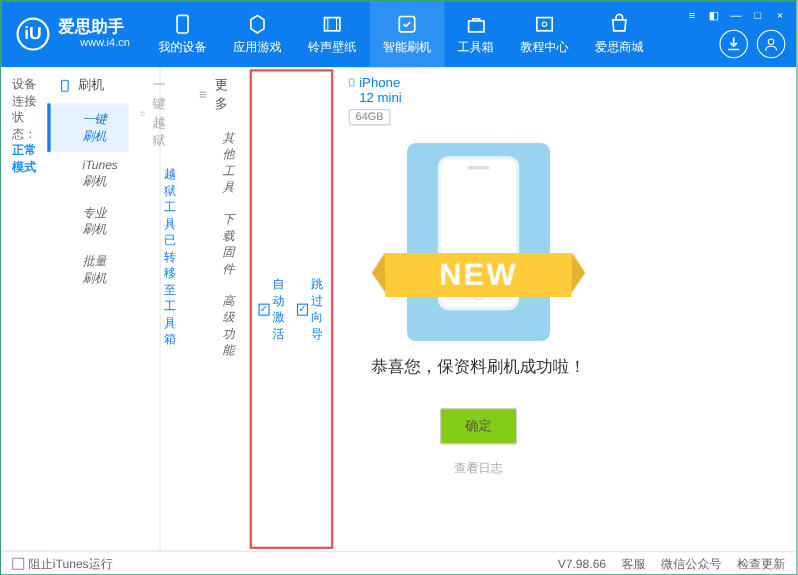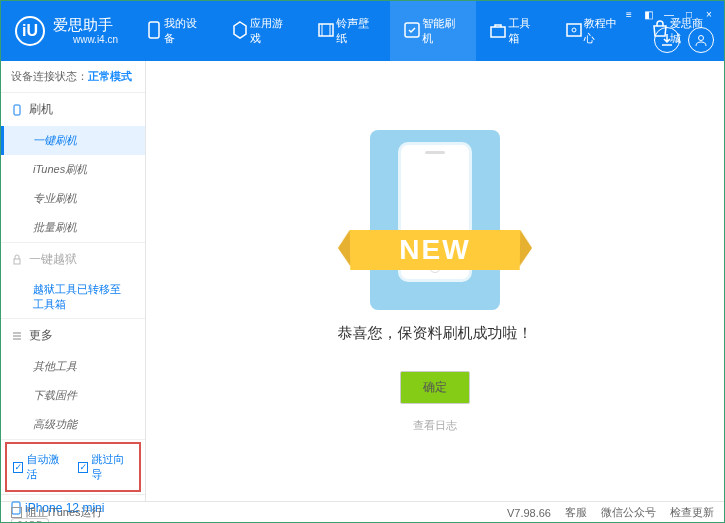--- a/index.html
+++ b/index.html
@@ -1,33 +1,33 @@
 <!DOCTYPE html>
 <html><head>
 <meta charset="utf-8">
 <style>
 * { margin: 0; padding: 0; box-sizing: border-box; }
 body { font-family: "Microsoft YaHei", Arial, sans-serif; font-size: 12px; background: #fff; width: 725px; height: 523px; overflow: hidden; border: 1px solid #3a9e6f; }
 .header { background: #0d7ef0; height: 60px; display: flex; align-items: center; color: #fff; position: relative; }
 .logo-area { display: flex; align-items: center; padding: 0 14px; }
 .logo-icon { width: 30px; height: 30px; border: 2px solid #fff; border-radius: 50%; display: flex; align-items: center; justify-content: center; font-size: 16px; font-weight: bold; margin-right: 8px; }
 .logo-text { display: flex; flex-direction: column; }
-.logo-title { font-size: 15px; font-weight: normal; line-height: 1.1; }
+.logo-title { font-size: 15px; font-weight: bold; line-height: 1.1; }
 .logo-url { font-size: 10px; opacity: 0.9; margin-left: 20px; }
 .nav { display: flex; height: 100%; align-items: stretch; }
-.nav-item { display: flex; align-items: center; justify-content: center; padding: 16px 12px; cursor: pointer; position: relative; font-size: 11px; }
+.nav-item { display: flex; flex-direction: column; align-items: center; justify-content: center; padding: 16px 12px; cursor: pointer; position: relative; font-size: 11px; }
 .nav-item.active { background: #2e92f5; }
 .nav-item .nav-icon { width: 20px; height: 20px; margin-bottom: 3px; display: flex; align-items: center; justify-content: center; }
 .header-right { position: absolute; right: 8px; top: 6px; display: flex; align-items: center; gap: 8px; }
 .win-controls { display: flex; gap: 6px; font-size: 10px; }
 .win-btn { width: 14px; height: 14px; display: flex; align-items: center; justify-content: center; cursor: pointer; }
 .header-circles { position: absolute; right: 10px; bottom: 8px; display: flex; gap: 8px; }
 .circle-btn { width: 26px; height: 26px; border: 1.5px solid #fff; border-radius: 50%; display: flex; align-items: center; justify-content: center; cursor: pointer; }
 .body-area { display: flex; height: 440px; }
-.sidebar { width: 145px; border-right: 1px solid #e5e5e5; display: flex; flex-direction: column; background: #fff; }
+.sidebar { width: 145px; border-right: 1px solid #e5e5e5; display: flex; flex-direction: row; background: #fff; }
 .conn-status { padding: 8px 10px; font-size: 11px; color: #666; border-bottom: 1px solid #eee; }
 .conn-status .normal { color: #1a8cff; font-weight: bold; }
 .side-section { border-bottom: 1px solid #f0f0f0; }
 .side-header { display: flex; align-items: center; padding: 8px 10px; color: #555; font-size: 12px; cursor: pointer; gap: 6px; }
 .side-header.locked { color: #aaa; }
 .side-item { padding: 7px 10px 7px 32px; color: #666; font-size: 11px; cursor: pointer; font-style: italic; }
 .side-item.active { background: #e6f2ff; color: #0d7ef0; border-left: 3px solid #0d7ef0; padding-left: 29px; }
 .side-note { padding: 6px 10px 6px 32px; font-size: 11px; color: #0d7ef0; }
 .checkbox-row { display: flex; gap: 10px; padding: 8px 6px; border: 2px solid #d9534f; margin: 2px 4px; }
 .chk-item { display: flex; align-items: center; gap: 3px; color: #0d7ef0; font-size: 11px; cursor: pointer; }

